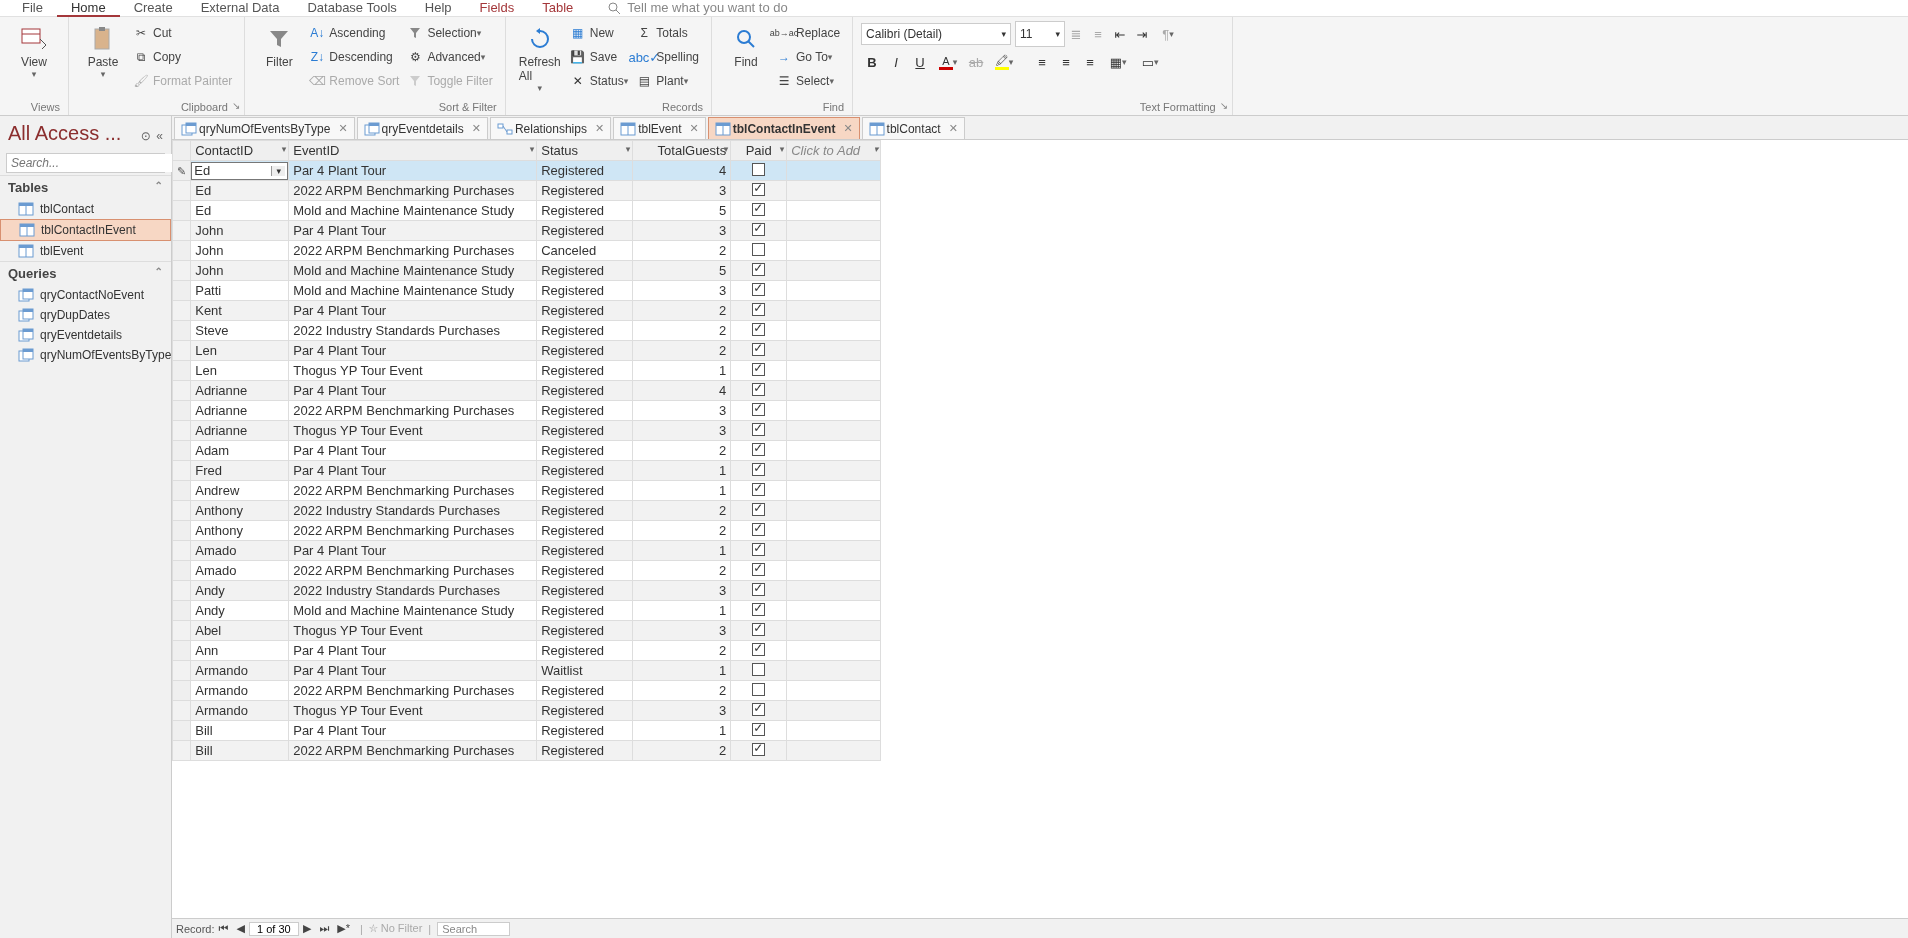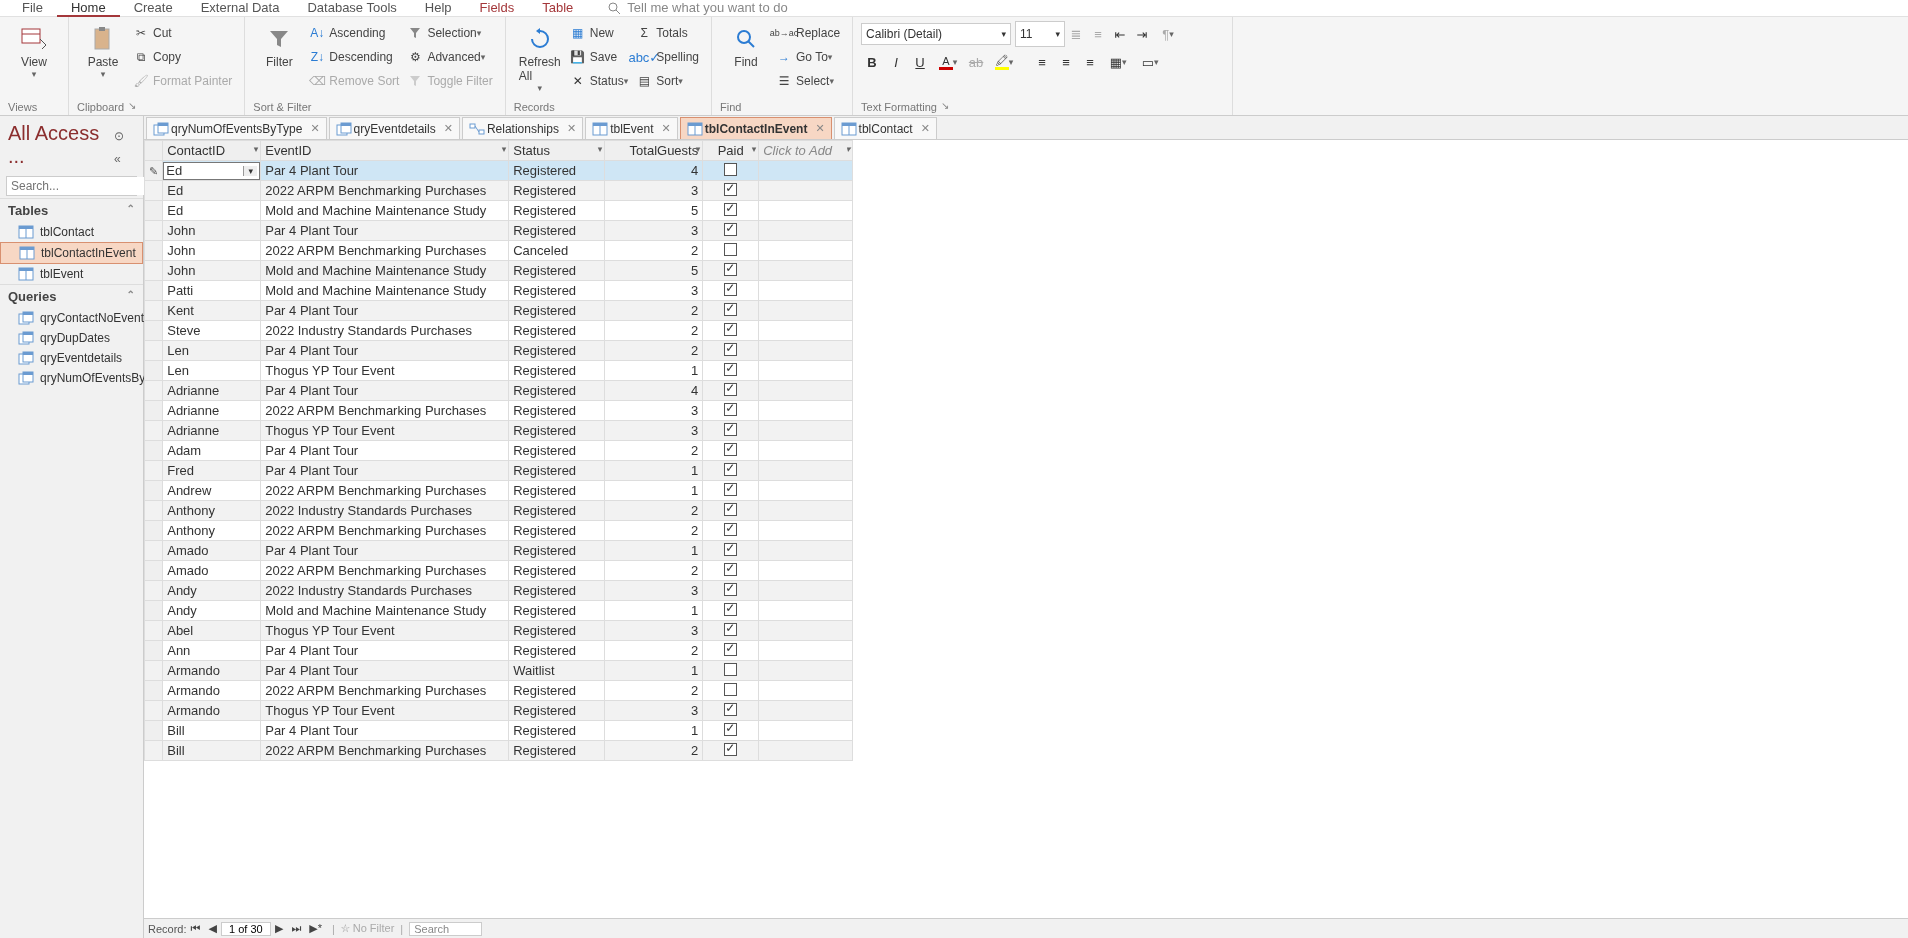--- a/index.html
+++ b/index.html
@@ -9,21 +9,21 @@
   .menu-bar { height: 16px; display: flex; align-items: flex-start; padding-left: 8px; gap: 0; background:#fff;}
   .menu-item { padding: 0 14px; font-size: 13px; color:#555; cursor:pointer; }
   .menu-item.active { border-bottom: 2px solid #a4373a; color:#333;}
   .menu-item.tool { color:#a4373a; }
   .search-bar { display:flex; align-items:center; margin-left:20px; color:#888;}
   .search-bar svg { margin-right:6px;}
 
   
   .ribbon { height: 100px; background:#f5f5f5; border-top:1px solid #e1e1e1; border-bottom:1px solid #ccc; display:flex;}
   .group { border-right:1px solid #ddd; padding:4px 8px 0 8px; display:flex; flex-direction:column; justify-content:space-between;}
-  .group-label { font-size:11px; color:#777; text-align:left; padding:2px 0;}
+  .group-label { font-size:11px; color:#777; text-align:right; padding:2px 0;}
   .group-body { flex:1; display:flex; align-items:flex-start;}
   .big-btn { display:flex; flex-direction:column; align-items:center; width:52px; padding:4px 2px; cursor:pointer;}
   .big-btn .ic { width:28px; height:28px; display:flex; align-items:center; justify-content:center;}
   .big-btn .lbl { font-size:12px; color:#444; margin-top:2px;}
   .small-btn { display:flex; align-items:center; height:22px; padding:0 4px; font-size:12px; color:#444; cursor:pointer; white-space:nowrap;}
   .small-btn .ic { width:16px; height:16px; margin-right:4px; display:inline-flex; align-items:center; justify-content:center;}
   .col { display:flex; flex-direction:column; justify-content:space-around; height:72px;}
   .disabled { color:#aaa;}
   .drop::after{content:" \25BE"; font-size:9px; color:#666;}
   .launcher { font-size:10px; color:#888; position:relative; top:-2px; left:4px;}
@@ -32,25 +32,25 @@
   .font-name { width:150px; height:22px; border:1px solid #ccc; background:#fff; font-size:12px; padding:0 4px; display:flex; align-items:center; justify-content:space-between;}
   .font-size { width:50px; height:24px; border:1px solid #ccc; background:#fff; font-size:12px; padding:12px 4px; margin-left:4px; display:flex; align-items:center; justify-content:space-between;}
   .fmt-row { display:flex; gap:2px; margin-top:4px;}
   .fmt-btn { width:22px; height:22px; border:1px solid transparent; display:flex; align-items:center; justify-content:center; font-size:13px; cursor:pointer;}
   .fmt-btn.drop { width:30px;}
   .color-strip { height:3px; width:14px; background:#c00; display:block;}
   .hl-strip { height:3px; width:14px; background:#ff0; display:block;}
 
   
   .work { display:flex; height: calc(938px - 16px - 100px);}
-  .nav { width:144px; background:#f1f1f1; border-right:1px solid #ccc; display:flex; flex-direction:column;}
+  .nav { width:172px; background:#f1f1f1; border-right:1px solid #ccc; display:flex; flex-direction:column;}
   .nav-header { padding:6px 8px; font-size:20px; color:#8B2E2E; display:flex; align-items:center; justify-content:space-between;}
   .nav-header .ic { font-size:12px; color:#666;}
   .nav-search { margin:2px 6px; display:flex; align-items:center; border:1px solid #ccc; background:#fff;}
-  .nav-search input { flex:1; border:none; font-size:12px; padding:2px 4px; outline:none; color:#737373;}
+  .nav-search input { flex:1; border:none; font-size:12px; padding:2px 4px; outline:none; font-style:italic; color:#737373;}
   .nav-search .ic { width:20px; text-align:center; color:#666;}
   .nav-section { padding:4px 8px; font-weight:bold; color:#444; display:flex; justify-content:space-between; border-top:1px solid #ddd;}
   .nav-item { display:flex; align-items:center; padding:3px 8px 3px 18px; font-size:12px; color:#333; cursor:pointer;}
   .nav-item .ic { width:16px; height:14px; margin-right:6px;}
   .nav-item.sel { background:#f7d7c4; border:1px solid #d89070;}
   
   .main { flex:1; display:flex; flex-direction:column;}
   .tabstrip { height:24px; background:#f1f1f1; display:flex; align-items:flex-end; border-bottom:1px solid #ccc; padding-left:2px;}
   .tab { display:flex; align-items:center; height:22px; border:1px solid #ccc; border-bottom:none; background:#f8f8f8; margin-right:2px; padding:0 6px; font-size:12px; cursor:pointer;}
   .tab .ic { width:14px; height:14px; margin-right:4px;}
@@ -238,21 +238,21 @@
         <div class="small-btn">
             <span class="ic">Σ</span>
             <span>Totals</span>
           </div>
         <div class="small-btn">
             <span class="ic" style="color:#2b7cd3;font-size:13px">abc✓</span>
             <span>Spelling</span>
           </div>
         <div class="small-btn drop">
             <span class="ic">▤</span>
-            <span>Sort</span>
+            <span>Plant</span>
           </div>
       </div>
     </div>
     <div class="group-label">Records</div>
   </div>
 
   <div class="group">
     <div class="group-body">
       <div class="big-btn">
         <span class="ic">

